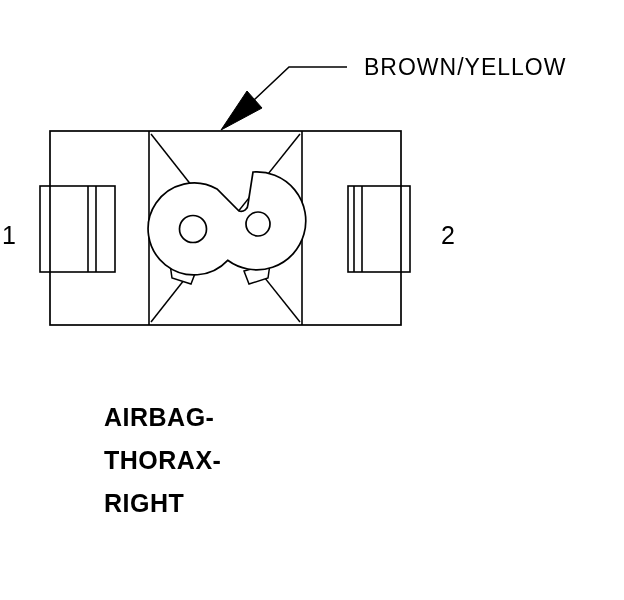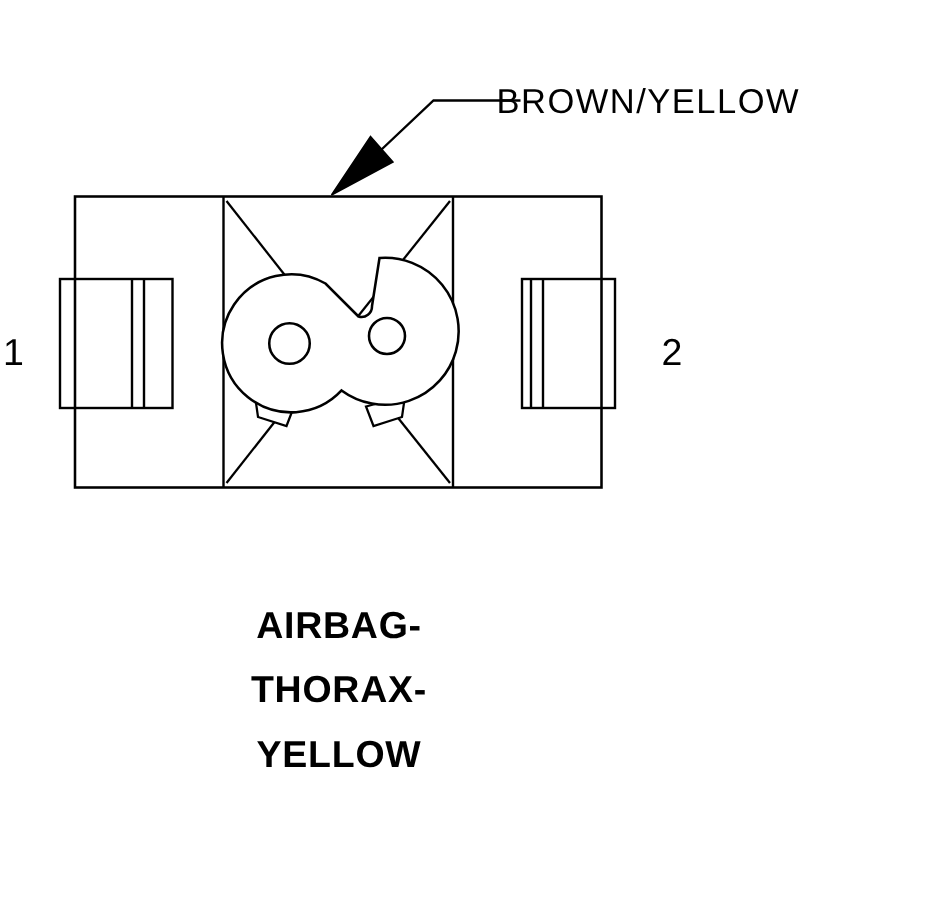--- a/index.html
+++ b/index.html
@@ -16,41 +16,41 @@
     color: #000000;
     overflow: hidden;
   }
   .stage svg {
     position: absolute;
     left: 0;
     top: 0;
   }
   .wire-label {
     position: absolute;
-    left: 331px;
+    left: 364px;
     top: 54px;
     font-size: 23px;
     font-weight: 400;
     letter-spacing: 1px;
     white-space: nowrap;
     text-align: center;
   }
   .pin-label {
     position: absolute;
     font-size: 25px;
     font-weight: 400;
   }
   .pin-left  { left: 2px;   top: 221px; }
   .pin-right { left: 441px; top: 221px; }
   .caption {
     position: absolute;
-    left: 116px;
+    left: 104px;
     top: 396px;
     width: 220px;
-    text-align: center;
+    text-align: left;
   }
   .caption .cap-line {
     font-size: 25px;
     font-weight: 700;
     line-height: 43px;
     letter-spacing: 0.5px;
   }
 </style>
 </head>
 <body>
@@ -97,16 +97,16 @@
   </svg>
 
   <div class="wire-label">BROWN/YELLOW</div>
 
   <div class="pin-label pin-left">1</div>
   <div class="pin-label pin-right">2</div>
 
   <div class="caption">
     <div class="cap-line">AIRBAG-</div>
     <div class="cap-line">THORAX-</div>
-    <div class="cap-line">YELLOW</div>
+    <div class="cap-line">RIGHT</div>
   </div>
 
 </div>
 
 </body></html>

